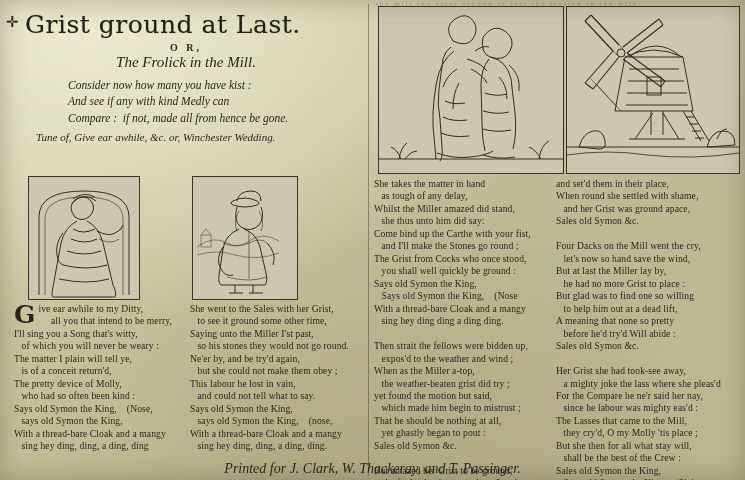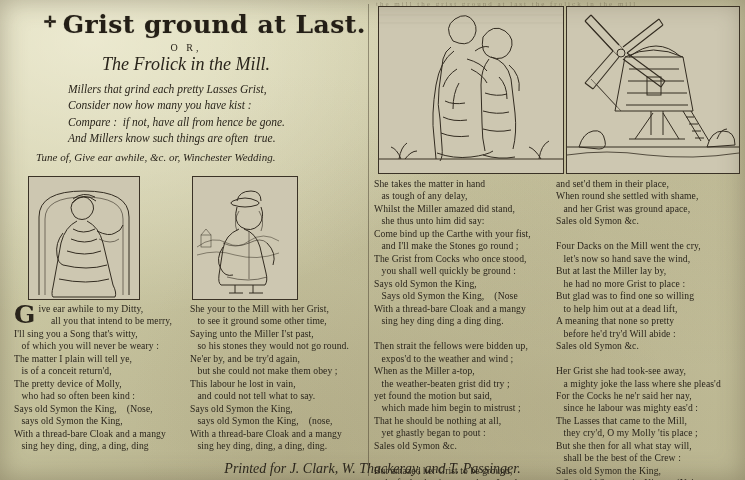--- a/index.html
+++ b/index.html
@@ -49,42 +49,43 @@
     top: 0; bottom: 0;
     width: 1px;
     background: rgba(60,50,35,0.45);
   }
   #rule-mid { left: 368px; top: 4px; bottom: 4px; }
 
   
   .title {
     font-family: "DejaVu Serif", serif;
     font-size: 25px;
-    font-weight: bold;
+    font-weight: normal;
     letter-spacing: 0.5px;
-    text-align: right;
+    text-align: left;
     margin: 6px 0 0 0;
     color: #241f17;
     text-shadow: 0 0 1px rgba(40,32,20,0.35);
   }
   .title .dagger {
     font-size: 15px;
     vertical-align: 6px;
     margin-right: 6px;
   }
   .or {
     text-align: center;
     font-size: 10px;
     letter-spacing: 3px;
     margin: 3px 0 1px 0;
+    font-weight: bold;
   }
   .subtitle {
     text-align: center;
     font-style: italic;
-    font-size: 18px;
+    font-size: 15px;
     margin: 0 0 6px 0;
   }
   .argument {
     font-size: 11.5px;
     line-height: 1.42;
     margin: 0 0 0 62px;
     font-style: italic;
   }
   .argument div { white-space: pre; }
   .tune {
@@ -171,24 +172,23 @@
     <div class="colwrap" id="col-left">
 
       <div class="title">
         <span class="dagger">✛</span><span>Grist ground at Last.</span>
       </div>
 
       <div class="or">O  R,</div>
       <div class="subtitle">The Frolick in the Mill.</div>
 
       <div class="argument">
-        <div>Millers that grind each pretty Lasses Grist,</div>
         <div>Consider now how many you have kist :</div>
-        <div>Compare :  if not, have all from hence be gone.</div>
-        <div>And Millers know such things are often  true.</div>
+        <div>And see if any with kind Medly can</div>
+        <div>Compare :  if not, made all from hence be gone.</div>
       </div>
 
       <div class="tune">Tune of, Give ear awhile, &amp;c.  or, Winchester Wedding.</div>
     </div>
 
     <div class="cut" id="cut-couple">
       <svg viewBox="0 0 184 166" preserveAspectRatio="none" aria-hidden="true">
         <rect x="0" y="0" width="184" height="166" fill="#cdc7b1"></rect>
 
         <path d="M0 152 H184" stroke="#3b3225" stroke-width="1.2" fill="none"></path>
@@ -332,21 +332,21 @@
 <span>   of which you will never be weary :</span>
 <span>The matter I plain will tell ye,</span>
 <span>   is of a conceit return'd,</span>
 <span>The pretty device of Molly,</span>
 <span>   who had so often been kind :</span>
 <span>Says old Symon the King,    (Nose,</span>
 <span>   says old Symon the King,</span>
 <span>With a thread-bare Cloak and a mangy</span>
 <span>   sing hey ding, ding, a ding, ding</span></span></div>
 
-    <div class="verse verse-serif" id="verse-bm"><span>She your to the Mill with her Grist,</span>
+    <div class="verse verse-serif" id="verse-bm"><span>She went to the Sales with her Grist,</span>
 <span>   to see it ground some other time,</span>
 <span>Saying unto the Miller I'st past,</span>
 <span>   so his stones they would not go round.</span>
 <span>Ne'er by, and be try'd again,</span>
 <span>   but she could not make them obey ;</span>
 <span>This labour he lost in vain,</span>
 <span>   and could not tell what to say.</span>
 <span>Says old Symon the King,</span>
 <span>   says old Symon the King,    (nose,</span>
 <span>With a thread-bare Cloak and a mangy</span>
@@ -392,21 +392,21 @@
 <span>But at last the Miller lay by,</span>
 <span>   he had no more Grist to place :</span>
 <span>But glad was to find one so willing</span>
 <span>   to help him out at a dead lift,</span>
 <span>A meaning that none so pretty</span>
 <span>   before he'd try'd Will abide :</span>
 <span>Sales old Symon &amp;c.</span>
 <span></span>
 <span>Her Grist she had took-see away,</span>
 <span>   a mighty joke the lass where she pleas'd</span>
-<span>For the Cocks he ne'r said her nay,</span>
+<span>For the Compare he ne'r said her nay,</span>
 <span>   since he labour was mighty eas'd :</span>
 <span>The Lasses that came to the Mill,</span>
 <span>   they cry'd, O my Molly 'tis place ;</span>
 <span>But she then for all what stay will,</span>
 <span>   shall be the best of the Crew :</span>
 <span>Sales old Symon the King,</span>
 <span>   Says old Symon the King,    (No'e,</span>
 
 
 </div>

